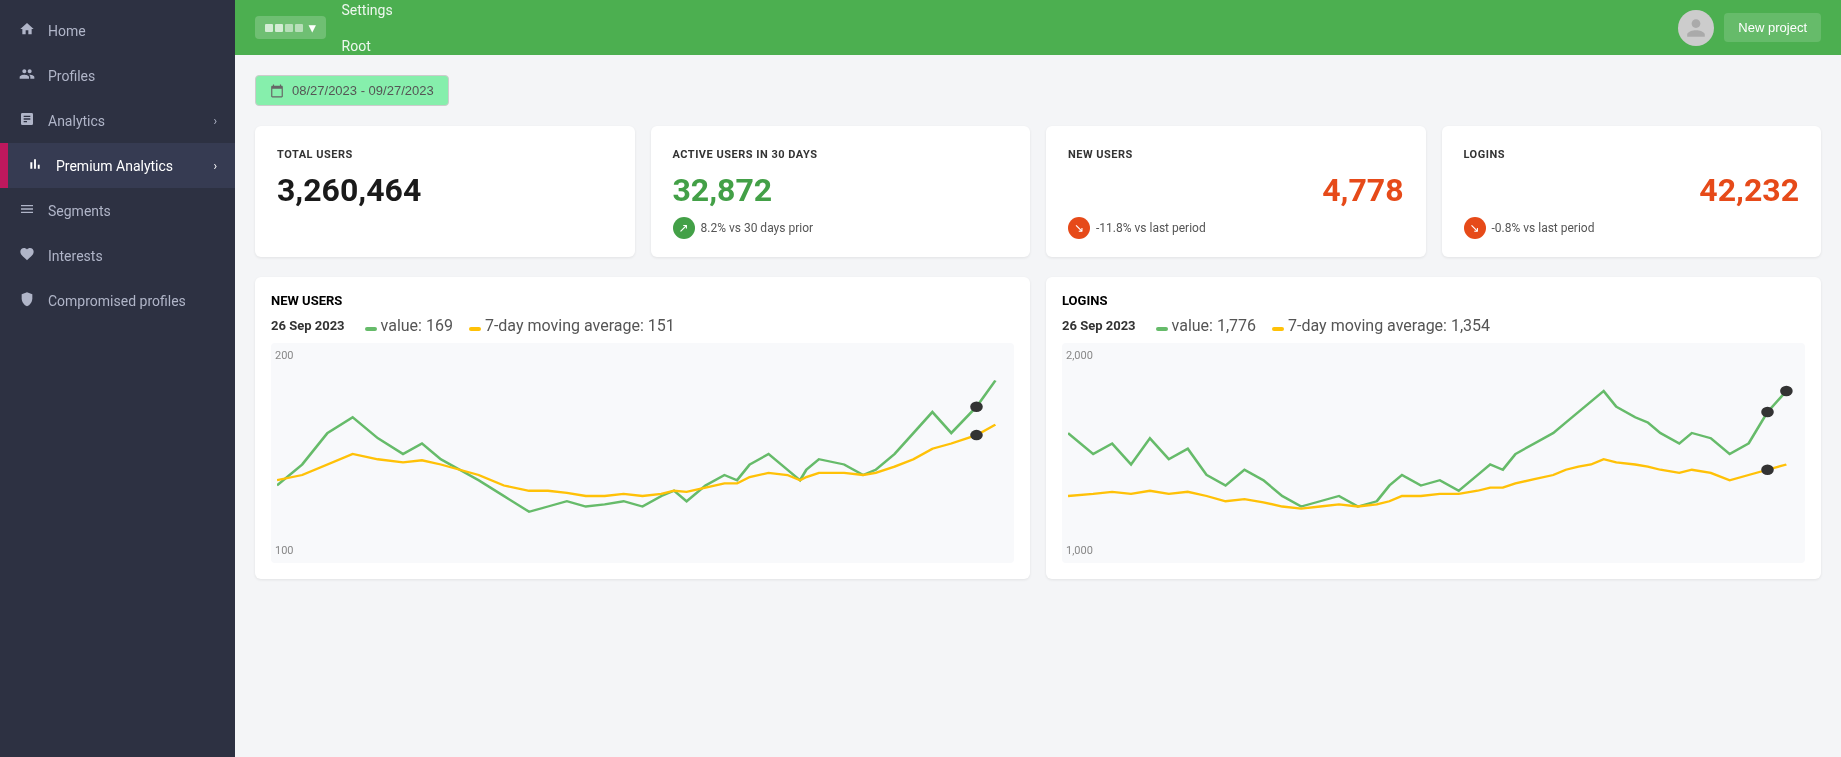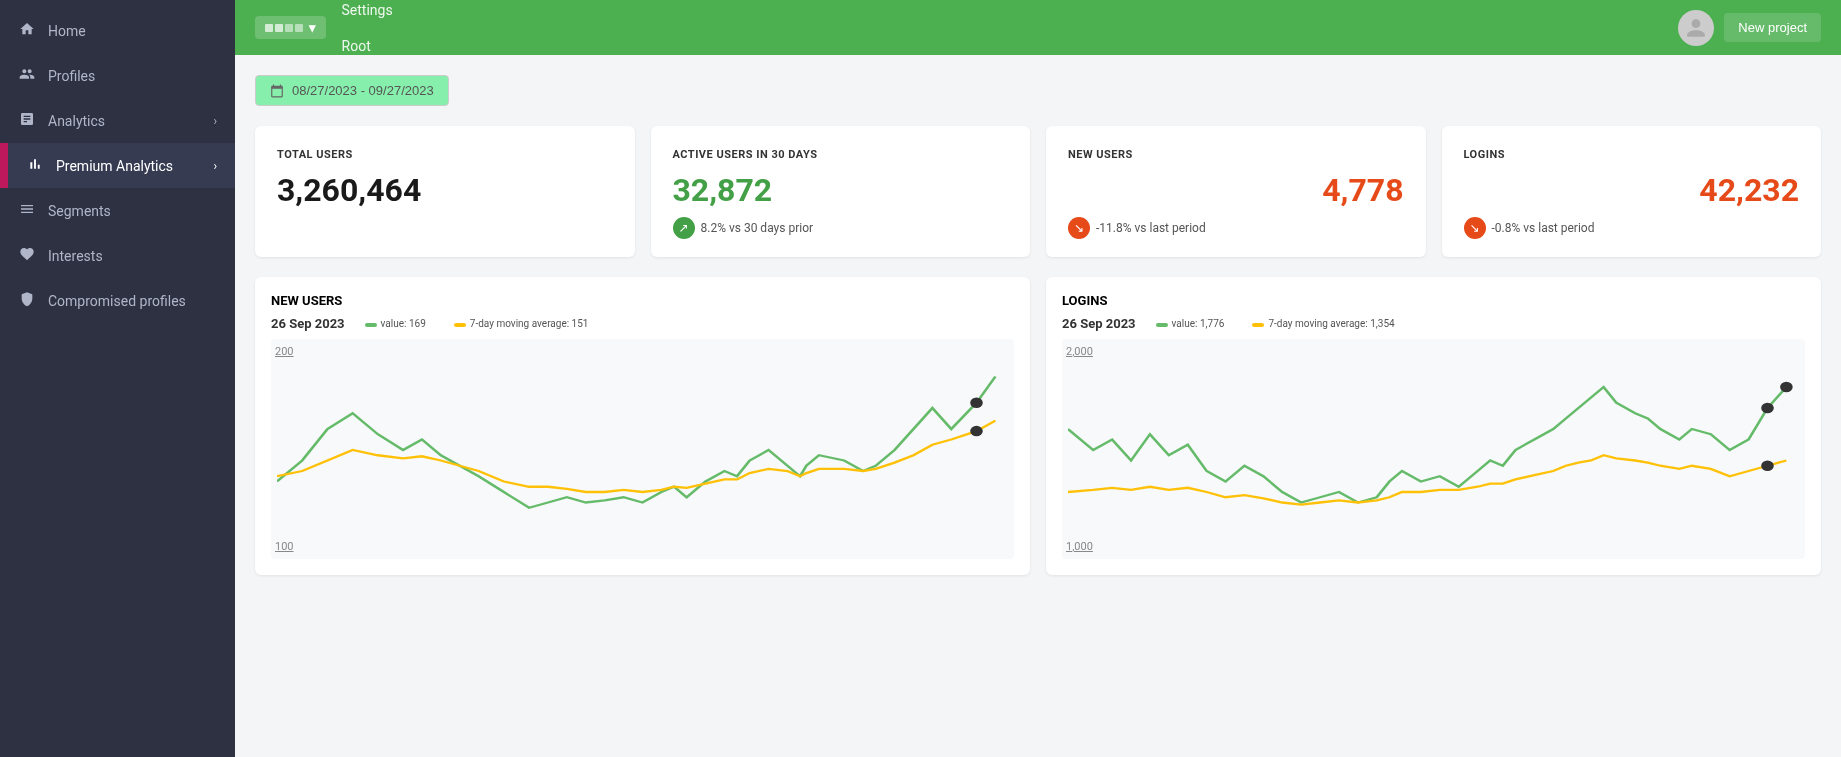--- a/index.html
+++ b/index.html
@@ -189,22 +189,22 @@
       gap: 20px;
       margin-bottom: 8px;
     }
     .chart-date {
       font-size: 13px;
       font-weight: 700;
       color: #333;
     }
     .chart-legend {
       display: flex;
-      gap: 28px;
-      font-size: 10px;
+      gap: 16px;
+      font-size: 16px;
       color: #555;
       align-items: center;
     }
     .legend-dot {
       display: inline-block;
       width: 12px; height: 4px;
       border-radius: 2px;
       margin-right: 4px;
     }
     .legend-green { background: #66bb6a; }
@@ -215,21 +215,20 @@
       padding: 6px 6px 4px;
       position: relative;
       height: 220px;
       overflow: hidden;
     }
     .chart-y-label {
       position: absolute;
       left: 4px;
       font-size: 11px;
       color: #888;
-      text-decoration: underline;
     }
     svg.chart-svg { width: 100%; height: 100%; }
   </style>
 </head>
 <body>
 
 <div class="sidebar">
   <nav class="sidebar-nav">
 
     <div class="nav-item">

